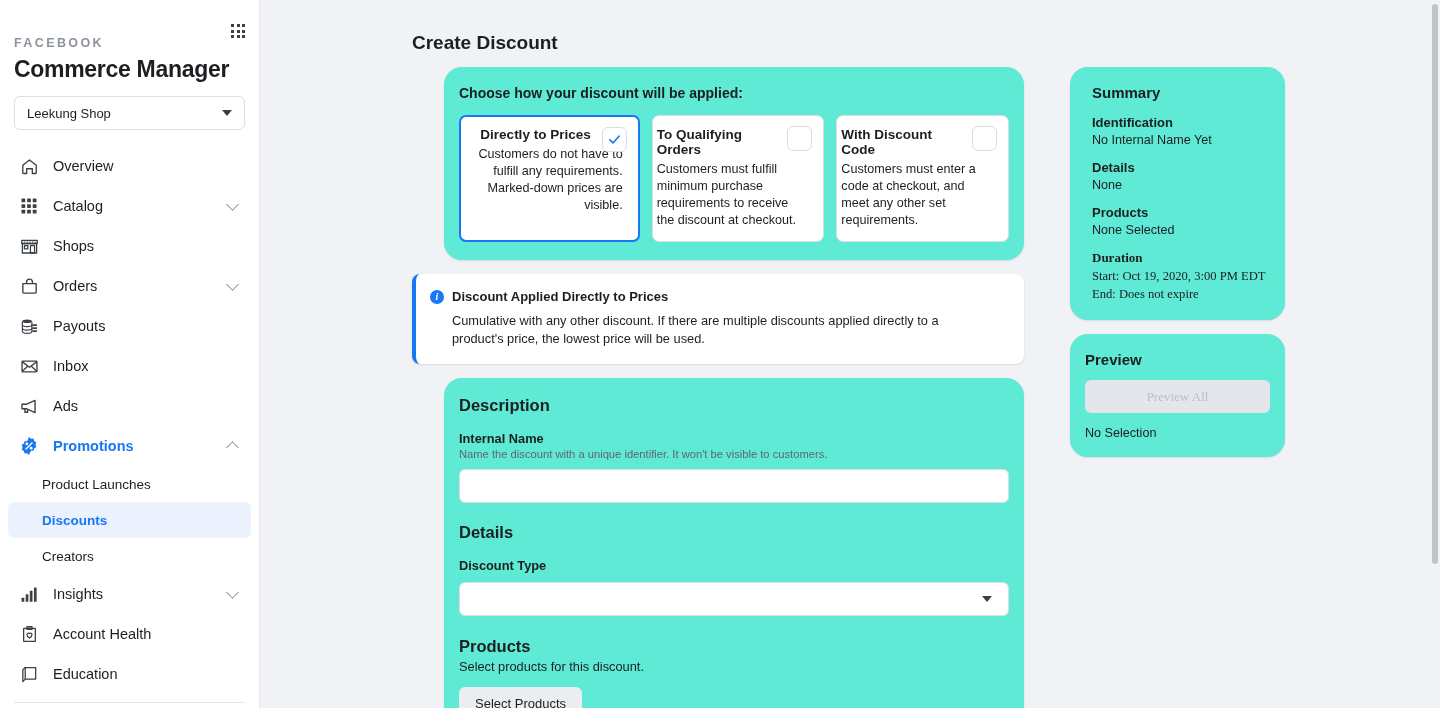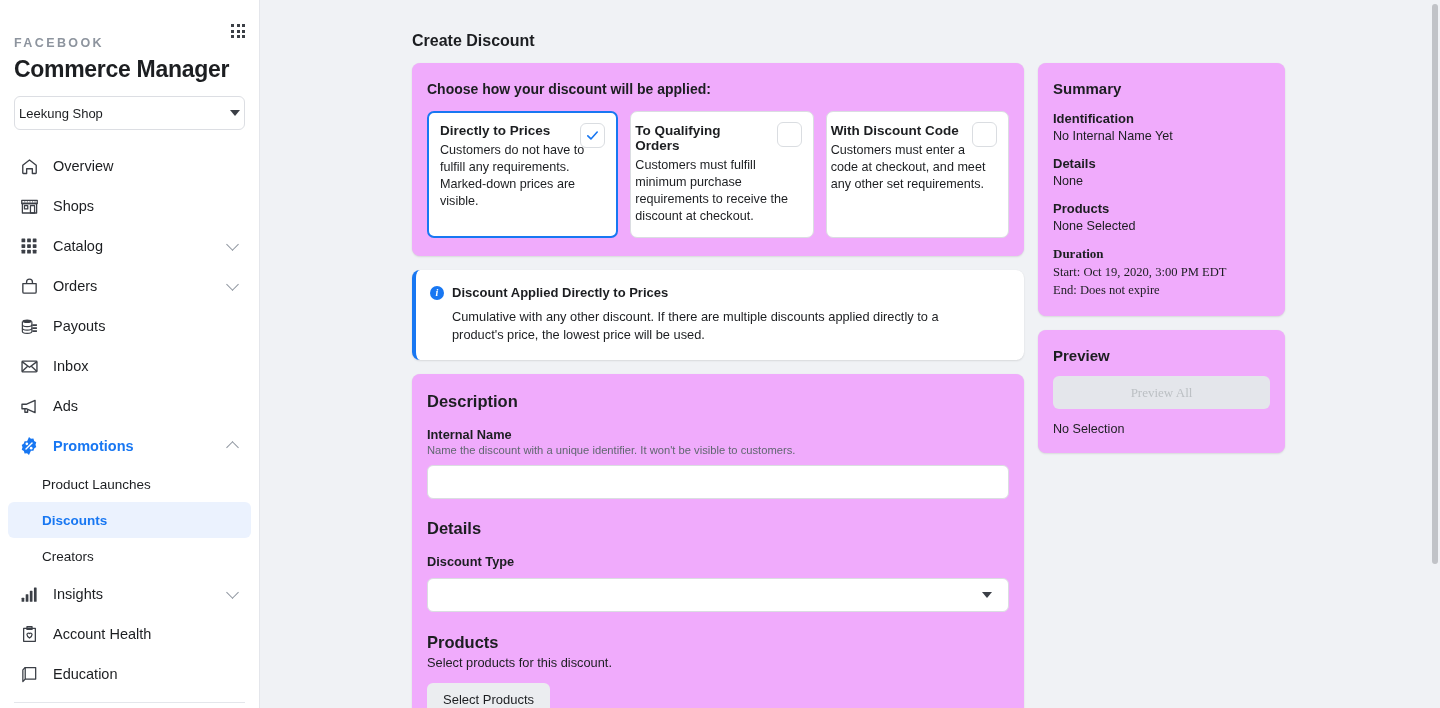--- a/index.html
+++ b/index.html
@@ -34,21 +34,21 @@
     grid-template-rows: repeat(3,3px); gap: 2.5px; cursor: pointer; }
   .grid-icon i { display:block; width:3px; height:3px; background:#3b3f46; }
   .cm-title {
     font-size: 23px; font-weight: 700; color: #1c1e21;
     padding: 6px 14px 0 14px; letter-spacing: -0.3px;
   }
   .shop-select {
     margin: 13px 14px 0 14px; height: 34px;
     border: 1px solid #dcdee3; border-radius: 6px;
     display: flex; align-items: center; justify-content: space-between;
-    padding: 0 4px; background: #fff; cursor: pointer;
+    padding: 0 12px; background: #fff; cursor: pointer;
   }
   .shop-select .lbl { font-size: 13px; color: #1c1e21; }
   .caret-solid {
     width: 0; height: 0; border-left: 5px solid transparent;
     border-right: 5px solid transparent; border-top: 6px solid #3b3f46;
   }
   .nav { margin-top: 16px; }
   .nav-item {
     display: flex; align-items: center; height: 40px;
     margin: 0 8px; padding: 0 10px; border-radius: 6px;
@@ -89,46 +89,47 @@
   .shop-footer .txt { font-size: 13.5px; color: #1c1e21; }
   .shop-footer .caret-solid { position: absolute; right: 14px; }
 
   
   .main {
     flex: 1; height: 708px; background: #f0f2f5;
     overflow: hidden; position: relative;
   }
   .main-inner { padding: 32px 0 0 0; width: 100%; }
   .page-title {
-    font-size: 16px; font-weight: 700; color: #1c1e21;
+    font-size: 19px; font-weight: 700; color: #1c1e21;
     margin: 0 0 13px 152px;
   }
   .content-grid {
     display: flex; gap: 14px; padding-left: 152px; padding-right: 155px;
     align-items: flex-start;
   }
   .col-left { flex: 1 1 auto; min-width: 0; }
   .col-right { flex: 0 0 247px; }
 
   .card {
-    background: #f0abfc; border-radius: 8px;
+    background: #5eead4; border-radius: 18px;
     box-shadow: 0 1px 2px rgba(0,0,0,0.10), 0 0 1px rgba(0,0,0,0.06);
+    margin-left: 32px;
   }
   .card.pad { padding: 18px 15px; }
 
   .choose-title {
     font-size: 14px; font-weight: 700; color: #1c1e21; margin-bottom: 14px;
   }
   .opt-row { display: flex; gap: 12px; }
   .opt {
     flex: 1 1 0; border: 1px solid #dadde1; border-radius: 7px;
     padding: 11px 12px 12px 4px; position: relative; cursor: pointer;
     background: #fff; min-height: 104px;
   }
-  .opt.selected { border: 2px solid #1877f2; padding: 10px 11px 11px 11px; }
+  .opt.selected { border: 2px solid #1877f2; padding: 10px 11px 11px 11px; text-align: right; }
   .opt .o-title {
     font-size: 13.5px; font-weight: 700; color: #1c1e21;
     margin-bottom: 4px; padding-right: 36px;
   }
   .opt .o-desc { font-size: 12.6px; line-height: 17px; color: #1c1e21; padding-right: 4px; }
   .chk {
     position: absolute; top: 10px; right: 11px;
     width: 25px; height: 25px; border-radius: 6px;
     border: 1px solid #dadde1; background: #fff;
     display: flex; align-items: center; justify-content: center;
@@ -171,21 +172,21 @@
   .sec-sub { font-size: 12.8px; color: #1c1e21; margin-top: 3px; }
   .btn-grey {
     display: inline-flex; align-items: center; justify-content: center;
     height: 33px; padding: 0 16px; margin-top: 13px;
     background: #ebedf0; border: none; border-radius: 6px;
     font-size: 13px; font-weight: 400; color: #1c1e21; cursor: pointer;
     font-family: "Liberation Sans", sans-serif;
   }
 
   
-  .summary-card { padding: 17px 15px 18px 15px; }
+  .summary-card { padding: 17px 15px 18px 22px; }
   .sum-h { font-size: 15px; font-weight: 700; color: #1c1e21; margin-bottom: 14px; }
   .sum-k { font-size: 13px; font-weight: 700; color: #1c1e21; }
   .sum-v { font-size: 12.6px; color: #1c1e21; margin-top: 3px; }
   .sum-grp { margin-bottom: 13px; }
   .sum-grp:last-child { margin-bottom: 0; font-family: Liberation Serif, serif; }
   .preview-card { margin-top: 14px; padding: 17px 15px 17px 15px; }
   .prev-h { font-size: 15px; font-weight: 700; color: #1c1e21; margin-bottom: 12px; }
   .prev-btn {
     width: 100%; height: 33px; background: #e4e6eb; border: none;
     border-radius: 6px; color: #bcc0c4; font-size: 13px;
@@ -240,46 +241,46 @@
         <span class="ico">
           <svg width="19" height="19" viewBox="0 0 24 24" fill="none" stroke="#3b3f46" stroke-width="1.7" stroke-linecap="round" stroke-linejoin="round">
             <path d="M3.5 10.5 12 3.8l8.5 6.7V20a.8.8 0 0 1-.8.8h-4.1v-6h-7.2v6H4.3a.8.8 0 0 1-.8-.8z"></path>
           </svg>
         </span>
         <span class="txt">Overview</span>
       </div>
 
       <div class="nav-item">
         <span class="ico">
-          <svg width="19" height="19" viewBox="0 0 24 24" fill="none" stroke="#3b3f46" stroke-width="1.6" stroke-linejoin="round">
-            <path d="M3 8.2h18v12H3z"></path>
-              <path d="M2.2 4.2h19.6v4H2.2z"></path>
-            <path d="M6 5.6v1.2M9.3 5.6v1.2M12.6 5.6v1.2M15.9 5.6v1.2M19 5.6v1.2" stroke-width="1.2"></path>
-            <path d="M5.6 11h4.2v4H5.6zM13.2 11h5.2v9.2h-5.2z"></path>
-          </svg>
-        </span>
-        <span class="txt">Shops</span>
-      </div>
-
-      <div class="nav-item">
-        <span class="ico">
           <svg width="18" height="18" viewBox="0 0 24 24" fill="#3b3f46">
             <rect x="2" y="2" width="5" height="5" rx="0.8"></rect>
               <rect x="9.5" y="2" width="5" height="5" rx="0.8"></rect>
               <rect x="17" y="2" width="5" height="5" rx="0.8"></rect>
             <rect x="2" y="9.5" width="5" height="5" rx="0.8"></rect>
               <rect x="9.5" y="9.5" width="5" height="5" rx="0.8"></rect>
               <rect x="17" y="9.5" width="5" height="5" rx="0.8"></rect>
             <rect x="2" y="17" width="5" height="5" rx="0.8"></rect>
               <rect x="9.5" y="17" width="5" height="5" rx="0.8"></rect>
               <rect x="17" y="17" width="5" height="5" rx="0.8"></rect>
           </svg>
         </span>
         <span class="txt">Catalog</span>
         <span class="chev"></span>
+      </div>
+
+      <div class="nav-item">
+        <span class="ico">
+          <svg width="19" height="19" viewBox="0 0 24 24" fill="none" stroke="#3b3f46" stroke-width="1.6" stroke-linejoin="round">
+            <path d="M3 8.2h18v12H3z"></path>
+              <path d="M2.2 4.2h19.6v4H2.2z"></path>
+            <path d="M6 5.6v1.2M9.3 5.6v1.2M12.6 5.6v1.2M15.9 5.6v1.2M19 5.6v1.2" stroke-width="1.2"></path>
+            <path d="M5.6 11h4.2v4H5.6zM13.2 11h5.2v9.2h-5.2z"></path>
+          </svg>
+        </span>
+        <span class="txt">Shops</span>
       </div>
 
       <div class="nav-item">
         <span class="ico">
           <svg width="19" height="19" viewBox="0 0 24 24" fill="none" stroke="#3b3f46" stroke-width="1.7" stroke-linejoin="round">
             <path d="M3.6 8.4h16.8v10.4a1.6 1.6 0 0 1-1.6 1.6H5.2a1.6 1.6 0 0 1-1.6-1.6z"></path>
             <path d="M8.3 8.2V6.4a3.7 3.7 0 0 1 7.4 0v1.8"></path>
           </svg>
         </span>
         <span class="txt">Orders</span>

